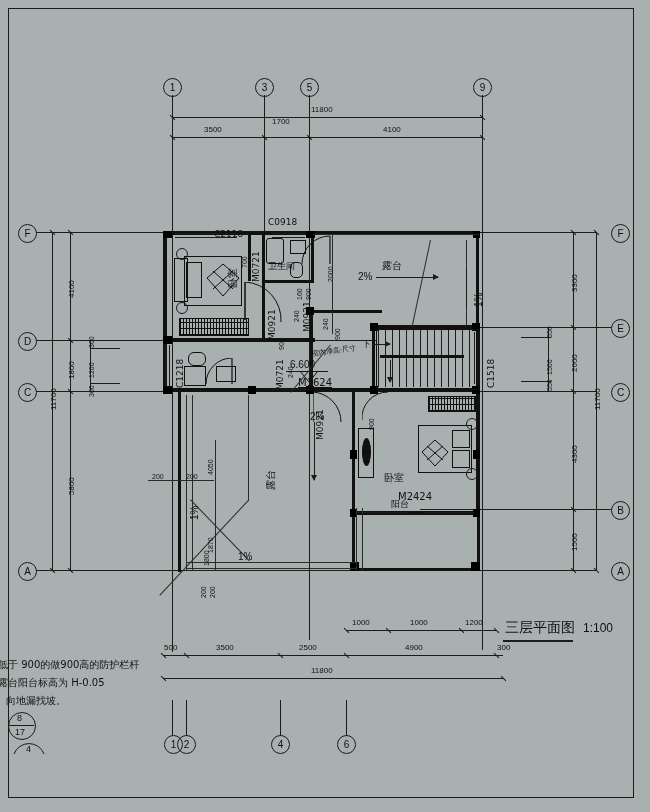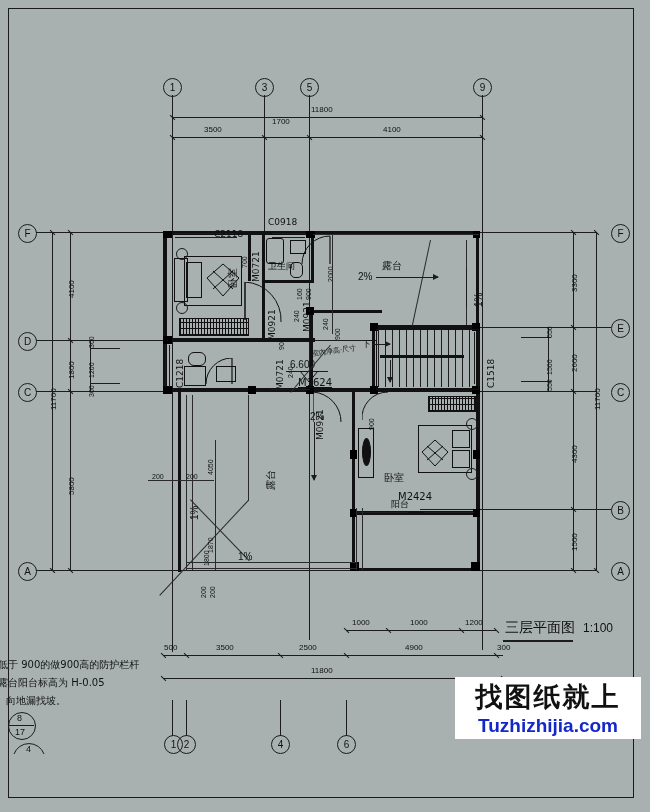--- a/index.html
+++ b/index.html
@@ -362,17 +362,13 @@
 
   <div class="poly" style="left:8px;top:712px;width:26px;height:26px;border:1px solid #1c1c1c;border-radius:50%;"></div>
   <div class="ln h" style="left:8px;top:725px;width:26px;"></div>
   <div class="txt s9" style="left:17px;top:714px;">8</div>
   <div class="txt s9" style="left:15px;top:728px;">17</div>
   <svg class="poly" style="left:12px;top:738px;" width="34" height="18" viewBox="0 0 34 18">
     <path d="M2,16 A16,16 0 0,1 32,16" fill="none" stroke="#1c1c1c" stroke-width="1"></path>
   </svg>
   <div class="txt s9" style="left:26px;top:745px;">4</div>
 
-  <div class="wm" style="left:455px;top:677px;width:186px;height:62px;">
-    <div class="l1">找图纸就上</div>
-    <div class="l2">Tuzhizhijia.com</div>
-  </div>
 </div>
 
 </body></html>

